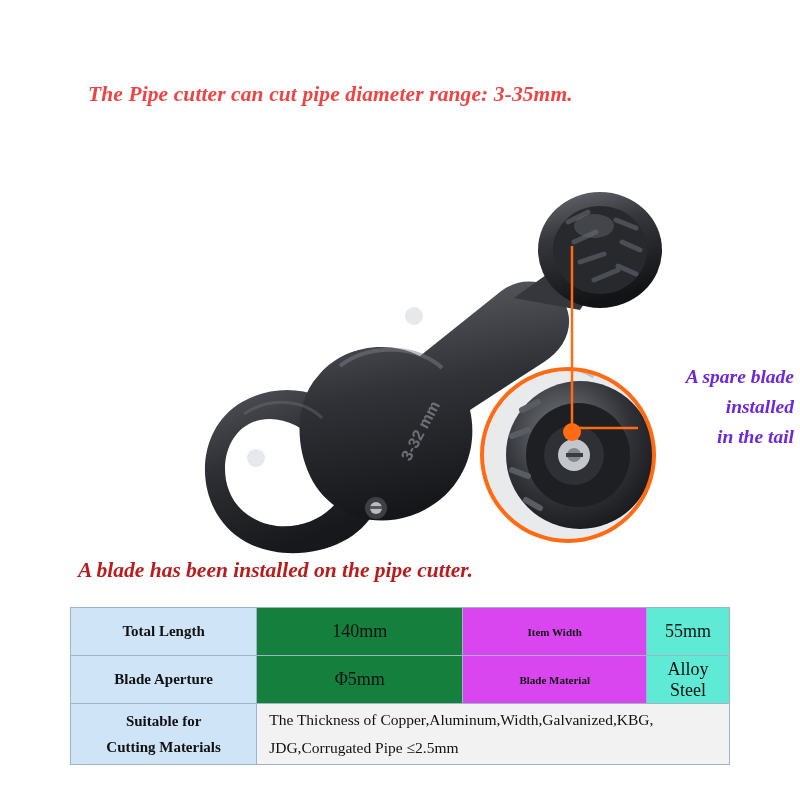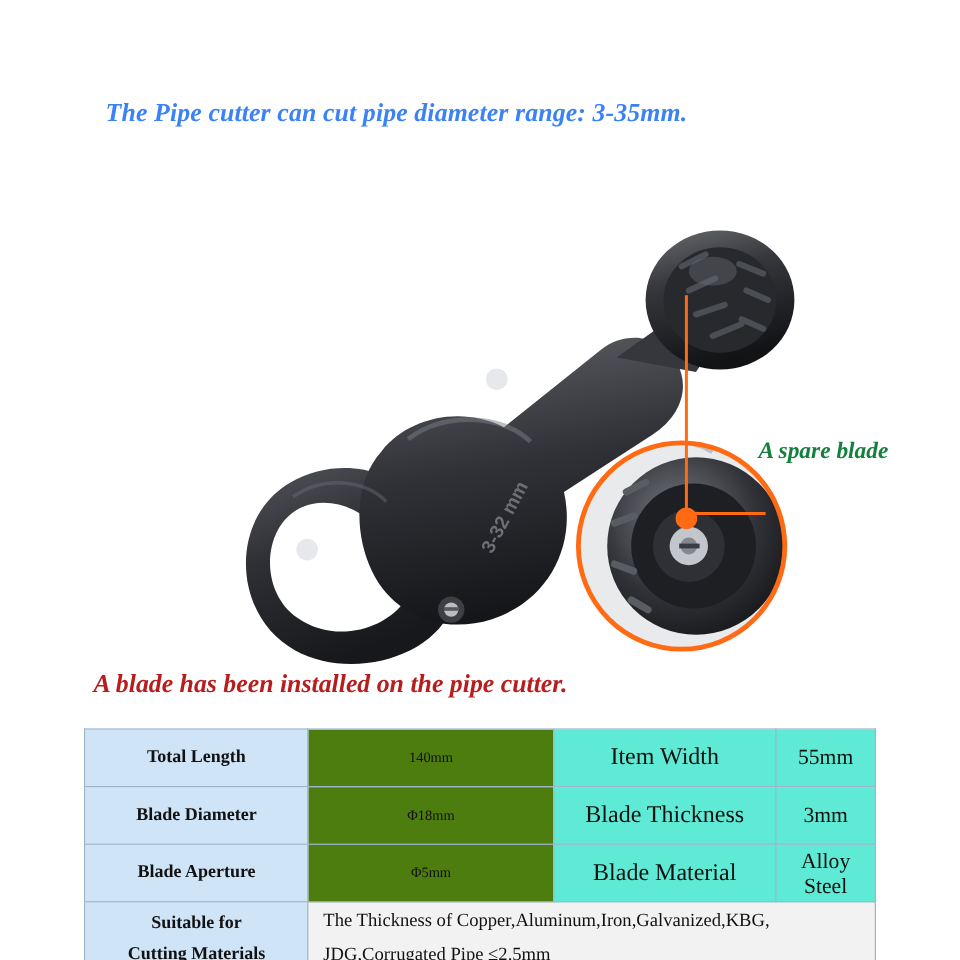--- a/index.html
+++ b/index.html
@@ -23,21 +23,21 @@
 
   
   .headline {
     position: absolute;
     left: 88px;
     top: 82px;
     font-family: "Liberation Serif", serif;
     font-style: italic;
     font-weight: bold;
     font-size: 21.5px;
-    color: #3b82f6;
+    color: #ef4444;
     letter-spacing: 0.1px;
     white-space: nowrap;
   }
 
   
   .caption {
     position: absolute;
     left: 78px;
     top: 558px;
     font-family: "Liberation Serif", serif;
@@ -52,22 +52,22 @@
   .callout {
     position: absolute;
     left: 632px;
     top: 362px;
     width: 162px;
     font-family: "Liberation Serif", serif;
     font-style: italic;
     font-weight: bold;
     font-size: 19.5px;
     line-height: 30px;
-    color: #15803d;
-    text-align: left;
+    color: #6d28d9;
+    text-align: right;
   }
 
   
   .photo {
     position: absolute;
     left: 170px;
     top: 170px;
     width: 520px;
     height: 390px;
   }
@@ -91,29 +91,29 @@
     text-align: center;
     vertical-align: middle;
   }
   .spec-table td.lbl {
     background: #cfe4f7;
     font-weight: bold;
     width: 155px;
     font-size: 15px;
   }
   .spec-table td.val {
-    background: #4d7c0f;
-    font-size: 12px;
+    background: #15803d;
+    font-size: 18px;
     width: 175px;
   }
   .spec-table td.lbl2 {
-    background: #5eead4;
-    font-weight: normal;
+    background: #d946ef;
+    font-weight: bold;
     width: 152px;
-    font-size: 20px;
+    font-size: 11px;
   }
   .spec-table td.val2 {
     background: #5eead4;
     font-size: 18px;
   }
   .spec-table td.lbl-tall {
     background: #cfe4f7;
     font-weight: bold;
     font-size: 15px;
     line-height: 26px;
@@ -227,50 +227,46 @@
       <g>
         <line x1="402" y1="76" x2="402" y2="258" stroke="#ff6a13" stroke-width="2.5" stroke-dasharray="0"></line>
         <line x1="402" y1="258" x2="468" y2="258" stroke="#ff6a13" stroke-width="2.5"></line>
         <circle cx="402" cy="262" r="9" fill="#ff6a13"></circle>
       </g>
     </svg>
   </div>
 
   <div class="callout">
     <div>A spare blade</div>
+    <div>installed</div>
+    <div>in the tail</div>
   </div>
 
   <div class="caption">A blade has been installed on the pipe cutter.</div>
 
   <table class="spec-table">
     <tbody>
       <tr>
         <td class="lbl">Total Length</td>
         <td class="val">140mm</td>
         <td class="lbl2">Item Width</td>
         <td class="val2">55mm</td>
-      </tr>
-      <tr>
-        <td class="lbl">Blade Diameter</td>
-        <td class="val">Φ18mm</td>
-        <td class="lbl2">Blade Thickness</td>
-        <td class="val2">3mm</td>
       </tr>
       <tr>
         <td class="lbl">Blade Aperture</td>
         <td class="val">Φ5mm</td>
         <td class="lbl2">Blade Material</td>
         <td class="val2">Alloy Steel</td>
       </tr>
       <tr>
         <td class="lbl-tall">
           <span>Suitable for</span><br>
           <span>Cutting Materials</span>
         </td>
         <td class="val-wide" colspan="3">
-          <span class="l1">The Thickness of Copper,Aluminum,Iron,Galvanized,KBG,</span>
+          <span class="l1">The Thickness of Copper,Aluminum,Width,Galvanized,KBG,</span>
           <span class="l2">JDG,Corrugated Pipe ≤2.5mm</span>
         </td>
       </tr>
     </tbody>
   </table>
 
 </div>
 
 </body></html>

